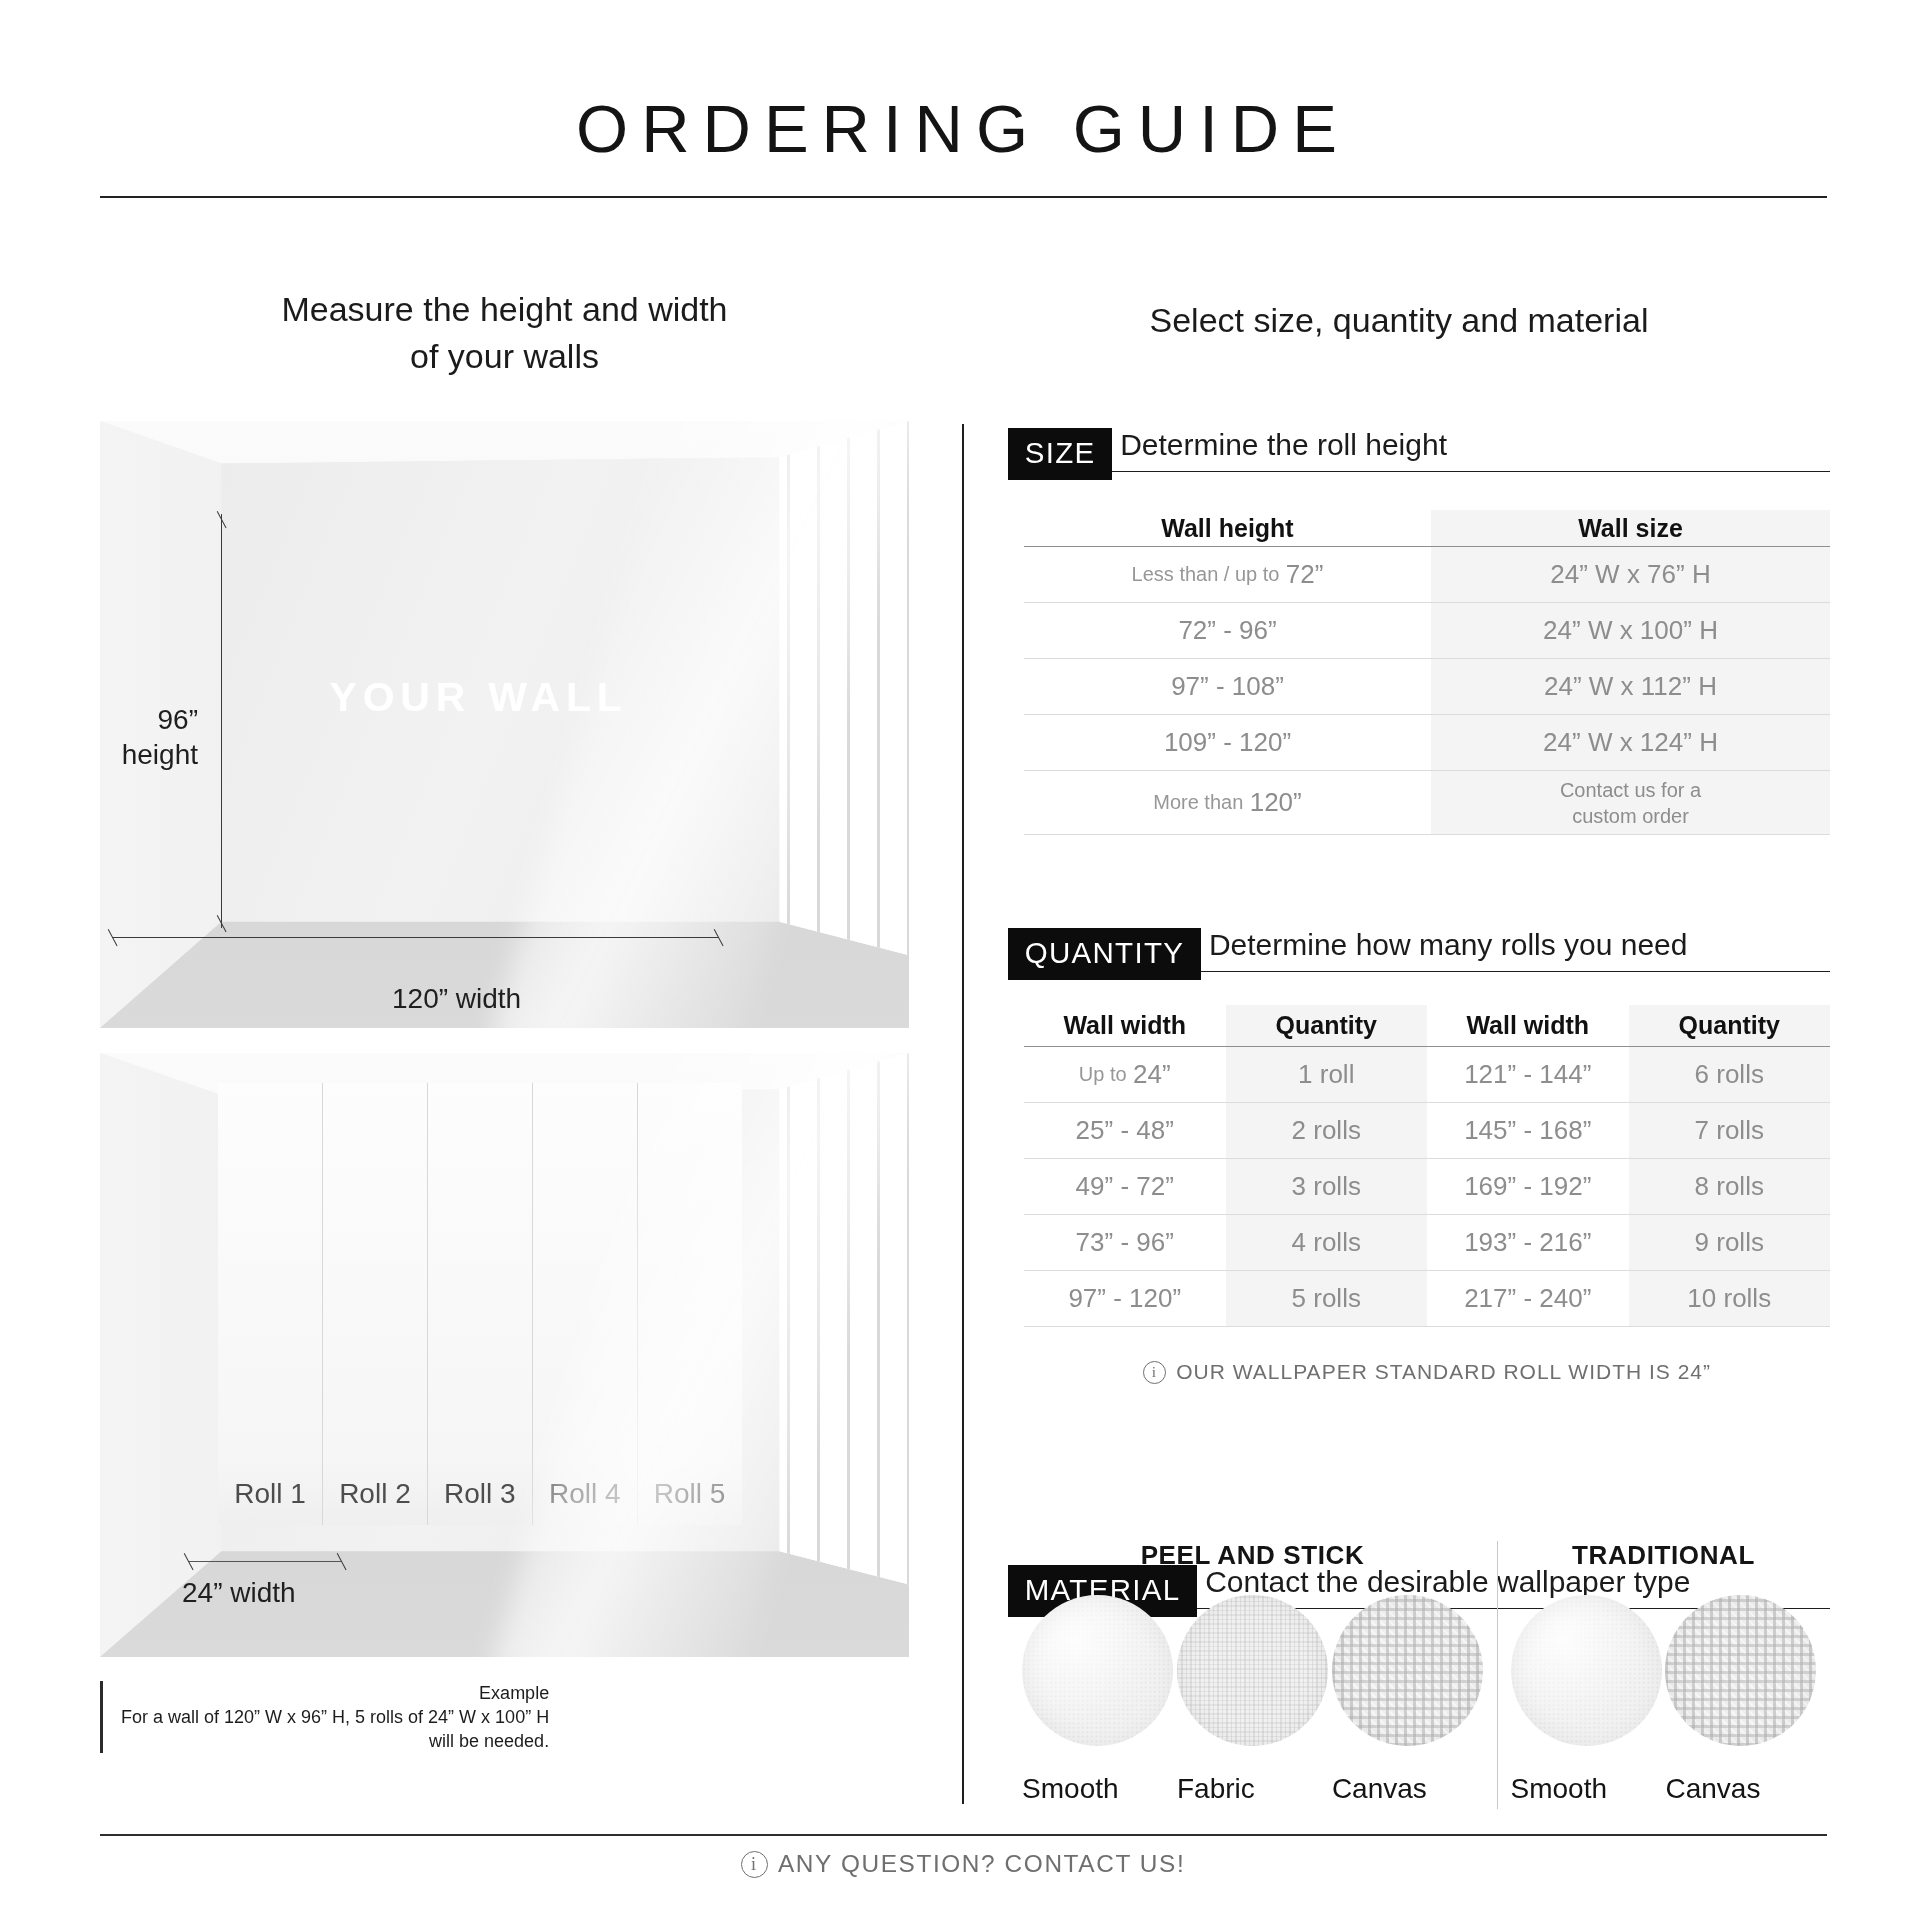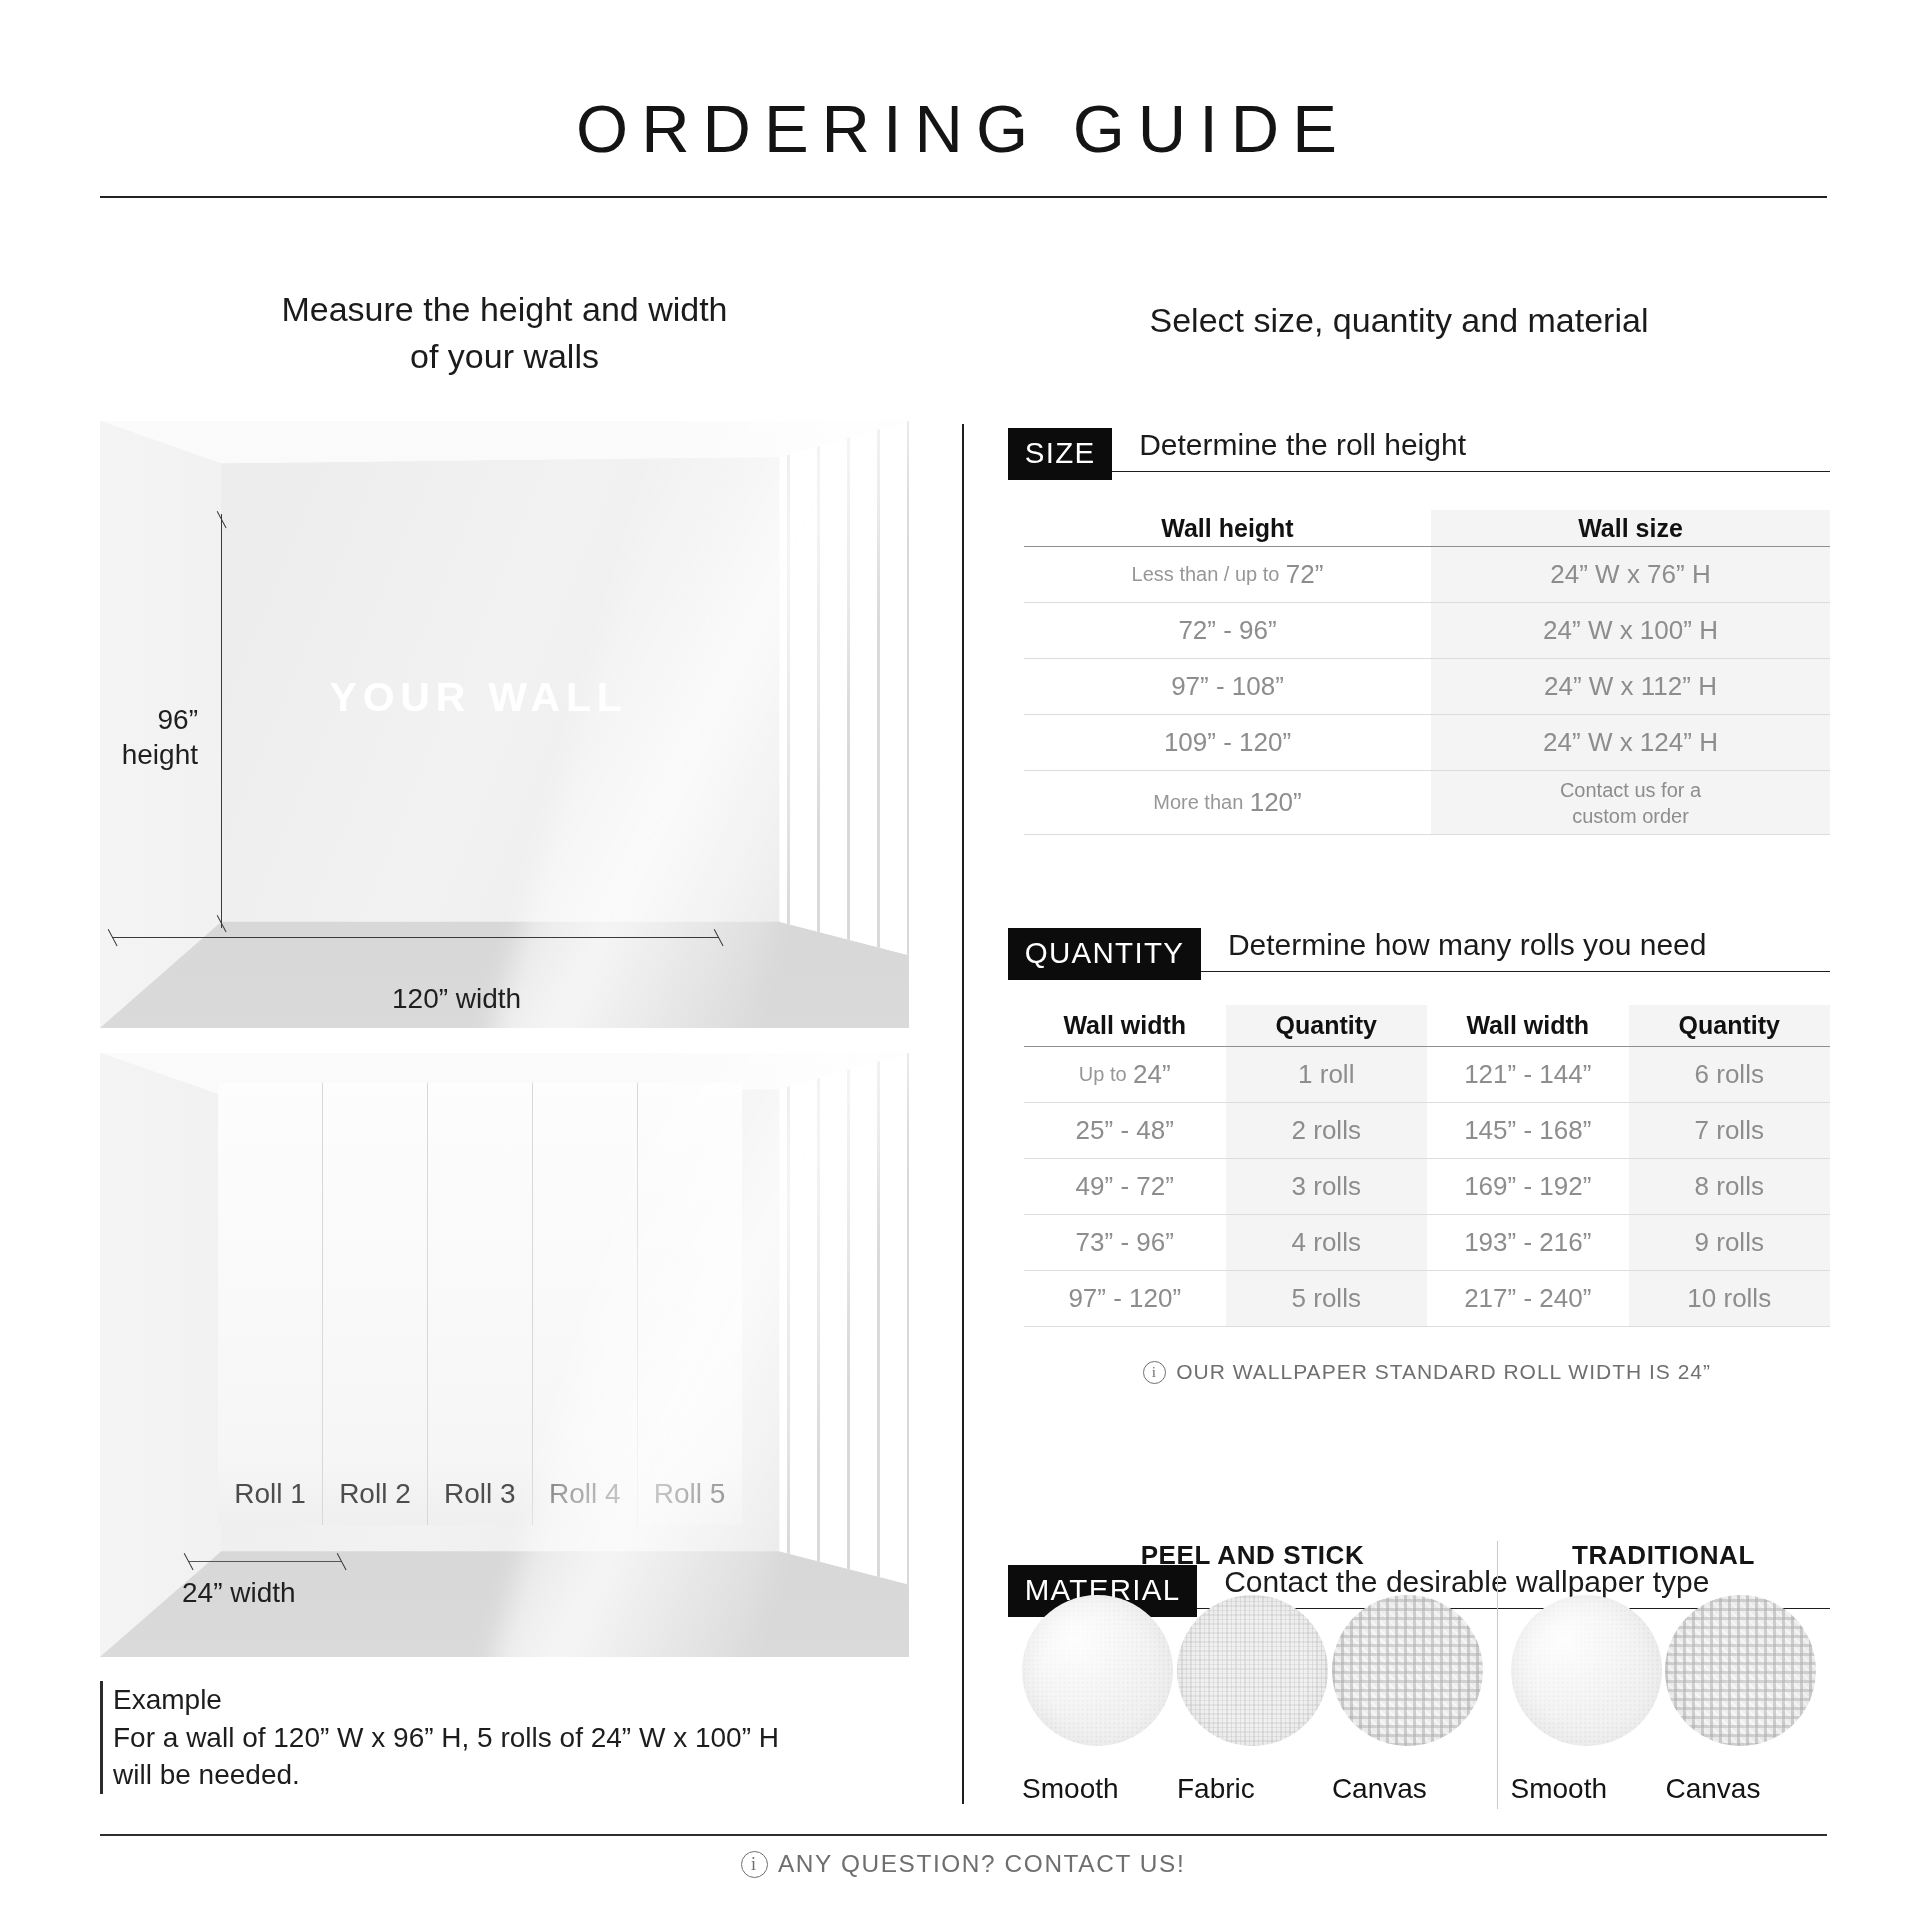--- a/index.html
+++ b/index.html
@@ -55,21 +55,21 @@
   .dim-label { position:absolute; color:#1f1f1f; font-size:28px; }
   .h-label { text-align:right; line-height:1.25; }
 
   
   .panels { position:absolute; left:14.6%; top:5%; width:64.7%; height:73.2%; display:flex; }
   .panel { flex:1 1 0; position:relative; background:linear-gradient(180deg,#fdfdfd 0%,#f6f6f6 85%,#efefef 100%); border-right:1.3px solid #d8d8d8; }
   .panel:last-child { border-right:none; }
   .panel-label { position:absolute; bottom:3.5%; left:0; width:100%; text-align:center; color:#4d4d4d; font-size:28px; }
 
   
-  .section-header { position:absolute; left:1008px; width:822px; border-bottom:1.9px solid #1d1d1d; display:flex; align-items:flex-end; gap:27px; }
+  .section-header { position:absolute; left:1008px; width:822px; border-bottom:1.9px solid #1d1d1d; display:flex; align-items:flex-end; gap:8px; }
   .badge { background:#0c0c0c; color:#ffffff; font-size:29.5px; letter-spacing:1.3px; padding:8.3px 16.7px 9.6px; transform:translateY(9px); white-space:nowrap; }
   .section-heading { font-size:30px; color:#1b1b1b; padding-bottom:9px; white-space:nowrap; }
   #size-header     { top:419px; }
   #quantity-header { top:919px; }
   #material-header { top:1556px; }
 
   
   .tbl { position:absolute; left:1024px; width:806px; display:grid; }
   .cell { display:flex; align-items:center; justify-content:center; text-align:center;
           border-bottom:1.3px solid #dcdcdc; color:#8d8d8d; font-size:26px; }
@@ -107,22 +107,22 @@
                      repeating-linear-gradient(0deg,rgba(200,200,200,.35) 0 1.3px,transparent 1.3px 4.5px); }
   .tex-canvas { background-color:#eeeeee;
     background-image:repeating-linear-gradient(90deg,rgba(165,165,165,.45) 0 3.2px,transparent 3.2px 9px),
                      repeating-linear-gradient(0deg,rgba(175,175,175,.45) 0 3.2px,transparent 3.2px 9px),
                      repeating-linear-gradient(45deg,rgba(255,255,255,.5) 0 1.9px,transparent 1.9px 6.4px); }
   .name-row { display:flex; gap:3.9px; margin-top:27px; }
   .swatch-name { width:151px; text-align:left; font-size:28px; color:#141414; }
   .mat-divider { position:absolute; left:1497px; top:1541px; width:1.3px; height:268px; background:#c9c9c9; }
 
   
-  #example { position:absolute; left:100px; top:1681px; border-left:3.2px solid #2b2b2b; padding-left:10px;
-             font-size:28px; line-height:1.34; color:#1d1d1d; }
+  #example { position:absolute; left:100px; top:1681px; border-left:3.2px solid #2b2b2b; padding-left:18px;
+             font-size:18px; line-height:1.34; color:#1d1d1d;text-align:right; }
 </style>
 </head>
 <body>
 
 <div id="canvas">
 
   <div class="page-title">ORDERING GUIDE</div>
   <div class="title-rule"></div>
 
   <div id="left-heading" class="col-heading">

